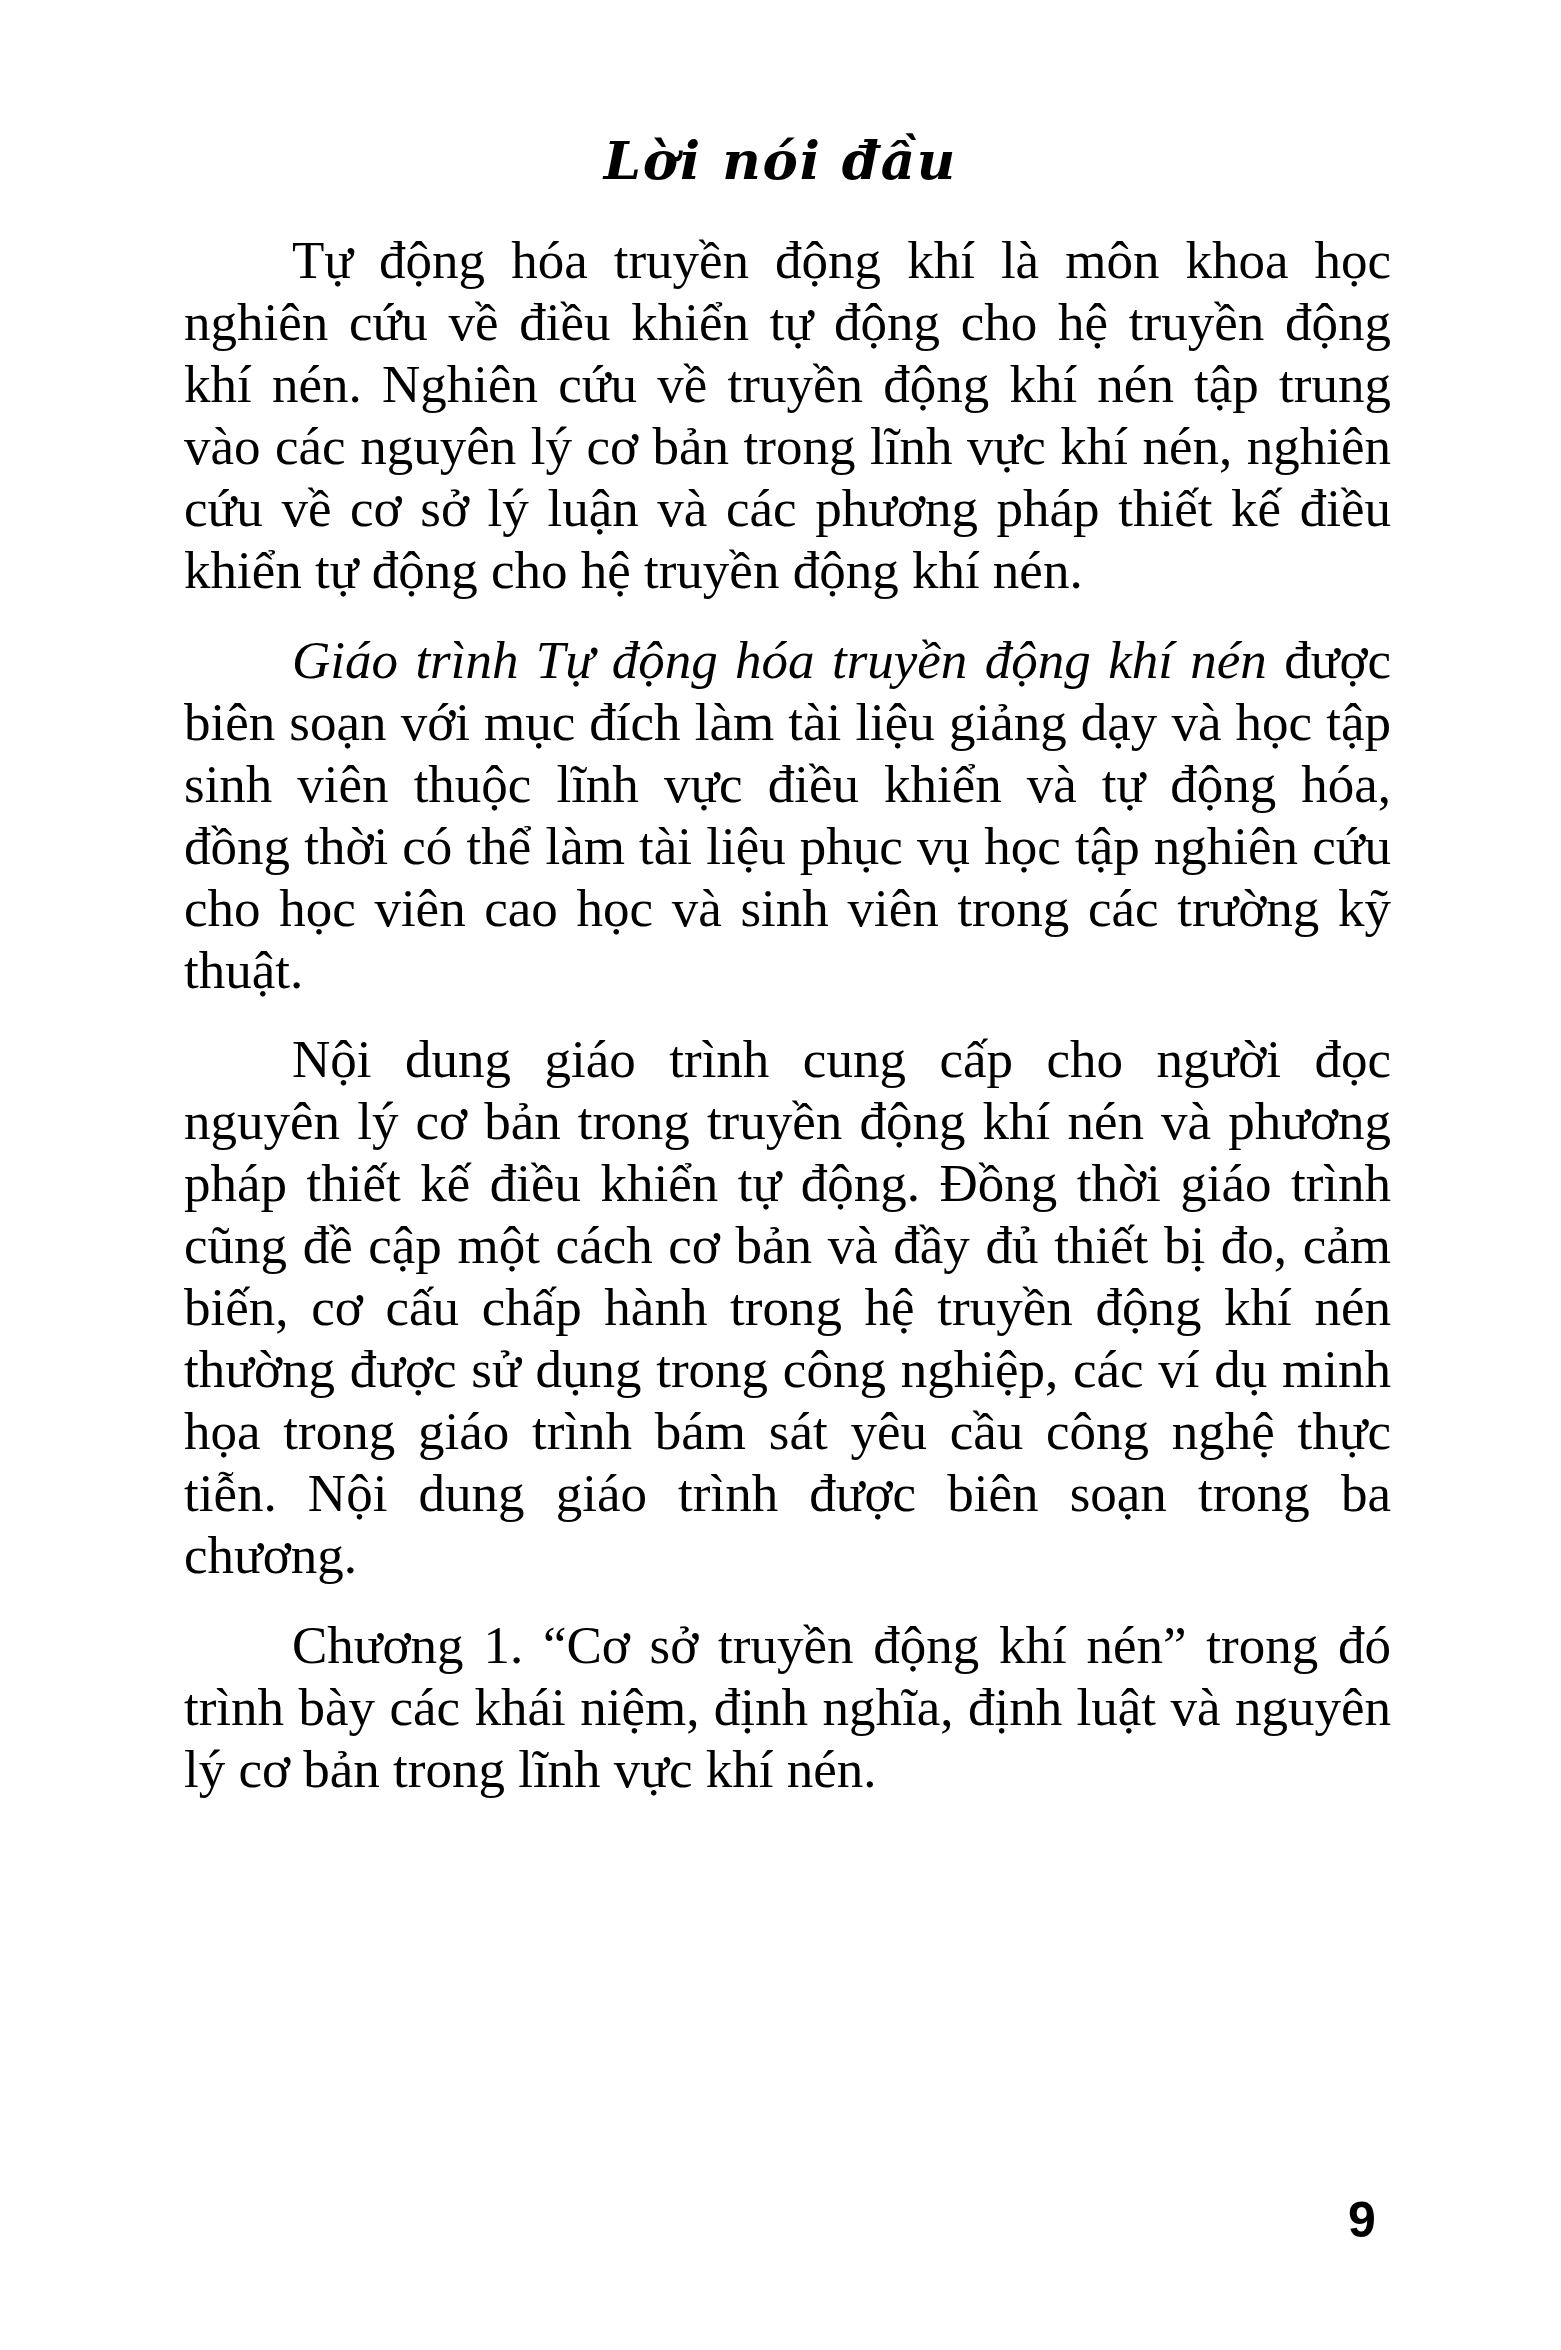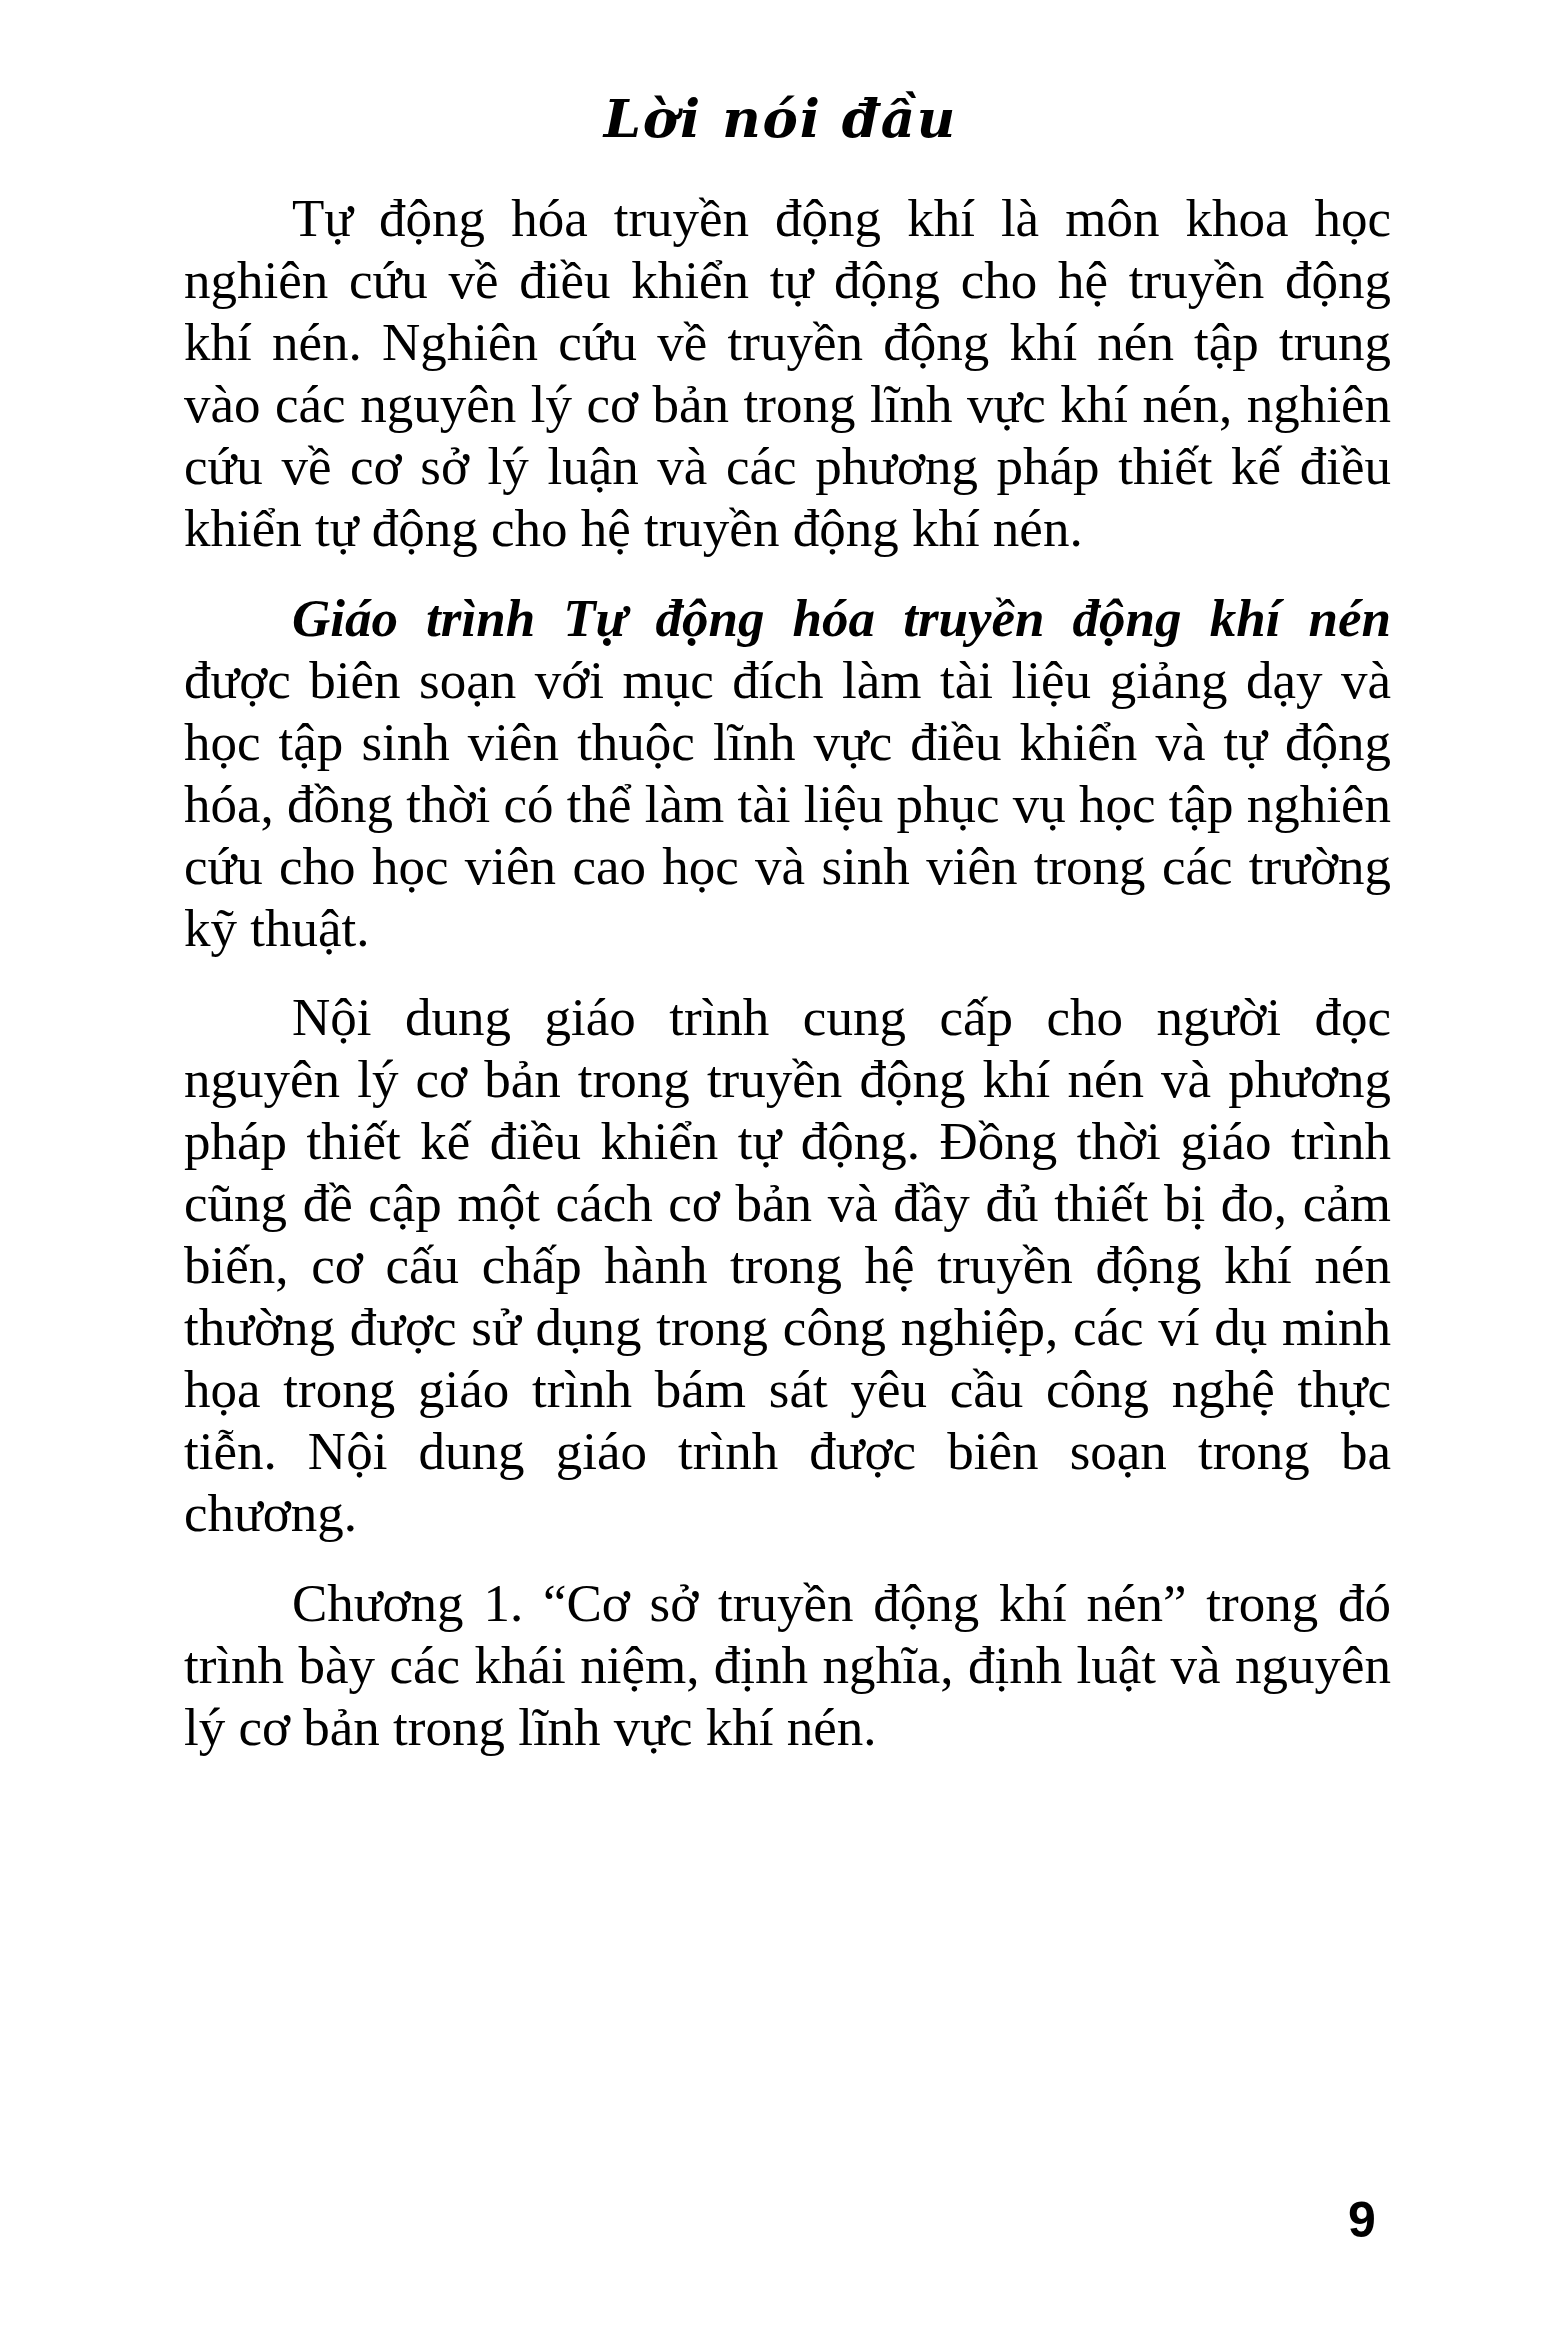--- a/index.html
+++ b/index.html
@@ -10,22 +10,22 @@
   .page {
     position: relative;
     width: 1561px;
     height: 2351px;
     background: #ffffff;
     color: #000000;
     font-family: "Liberation Serif", serif;
     overflow: hidden;
   }
   .title {
-    margin: 0;
-    padding-top: 86px;
+    margin: 8px;
+    padding-top: 120px;
     text-align: center;
     font-family: "DejaVu Serif", serif;
     font-style: italic;
     font-weight: bold;
     font-size: 53px;
     line-height: 64px;
     letter-spacing: 1.8px;
   }
   .content {
     margin: 37px 170px 0 184px;
@@ -35,21 +35,20 @@
   }
   .para {
     margin: 0;
     text-indent: 108px;
   }
   .para + .para {
     margin-top: 27.5px;
   }
   .lead-italic {
     font-style: italic;
-    font-weight: bold;
   }
   .page-number {
     position: absolute;
     left: 1348px;
     top: 2195px;
     font-family: "Liberation Sans", sans-serif;
     font-weight: bold;
     font-size: 50px;
     line-height: 51px;
   }

